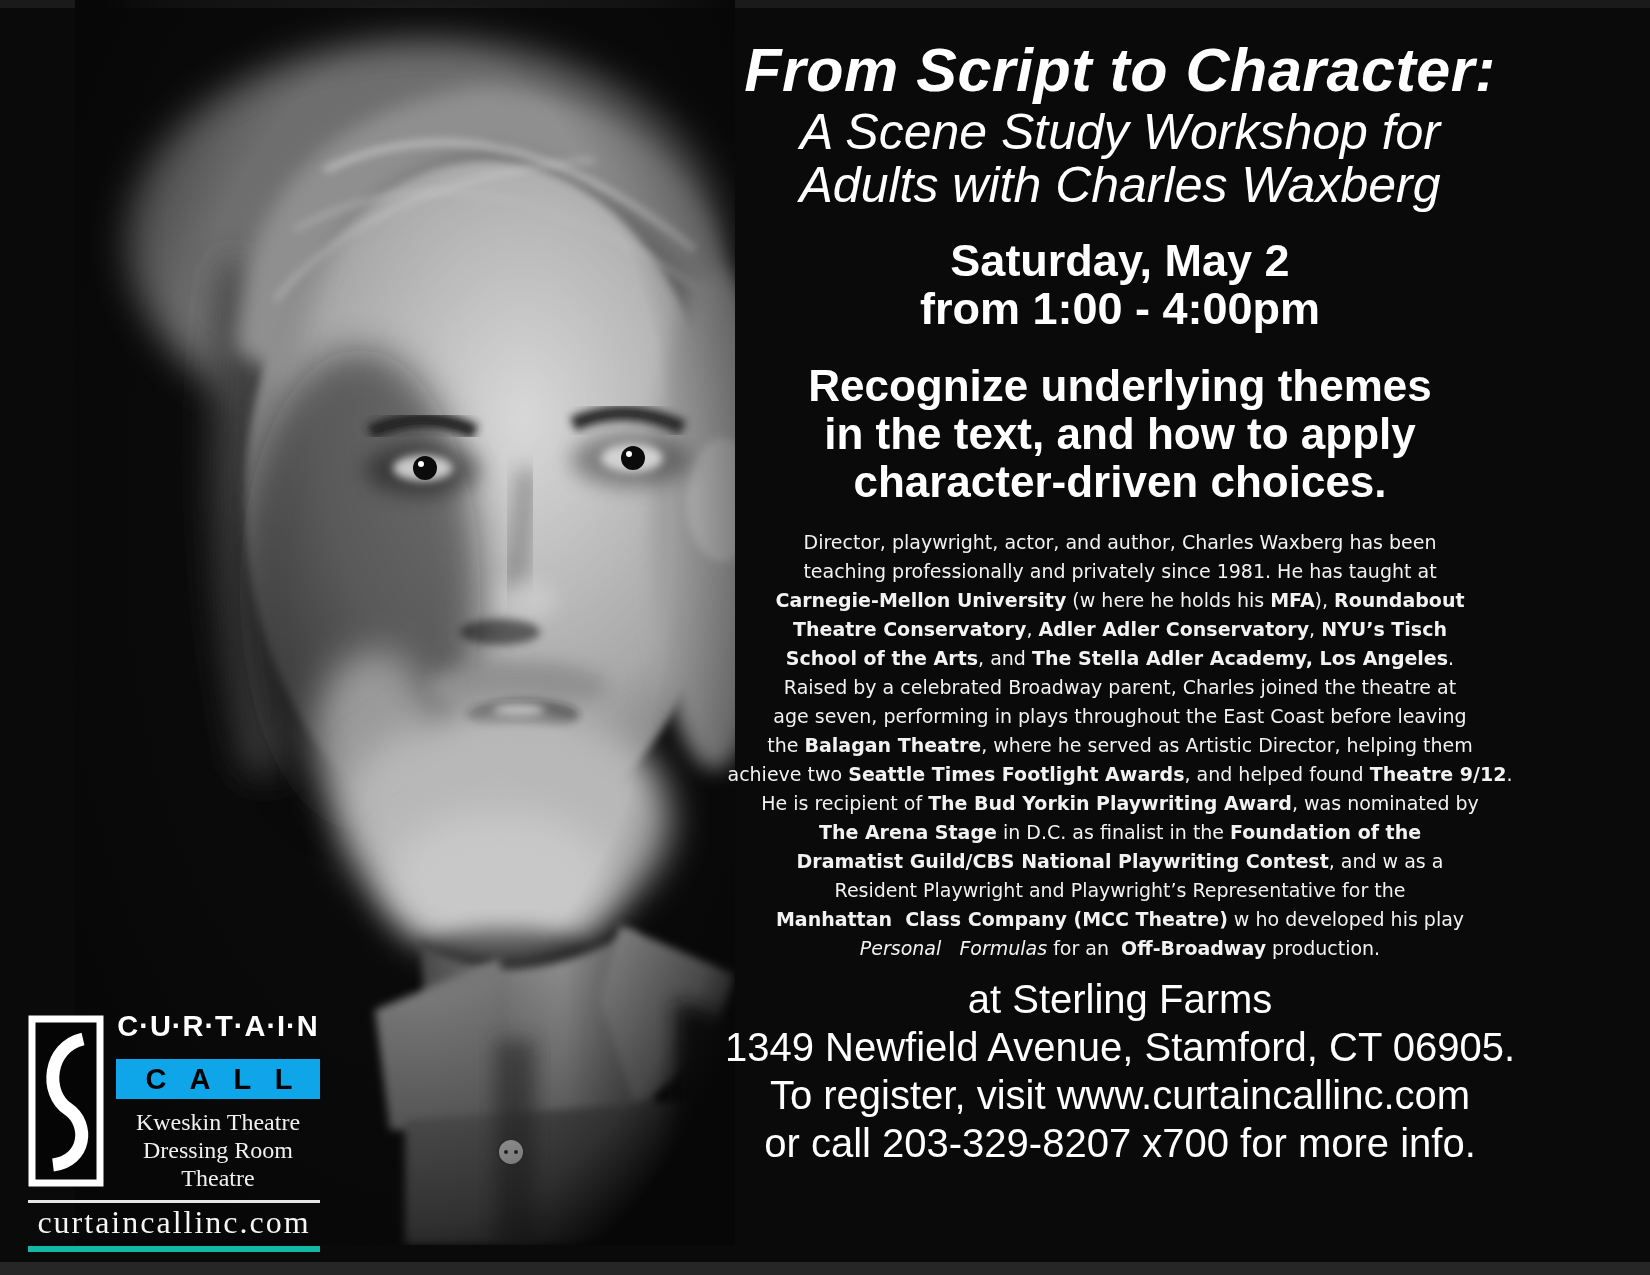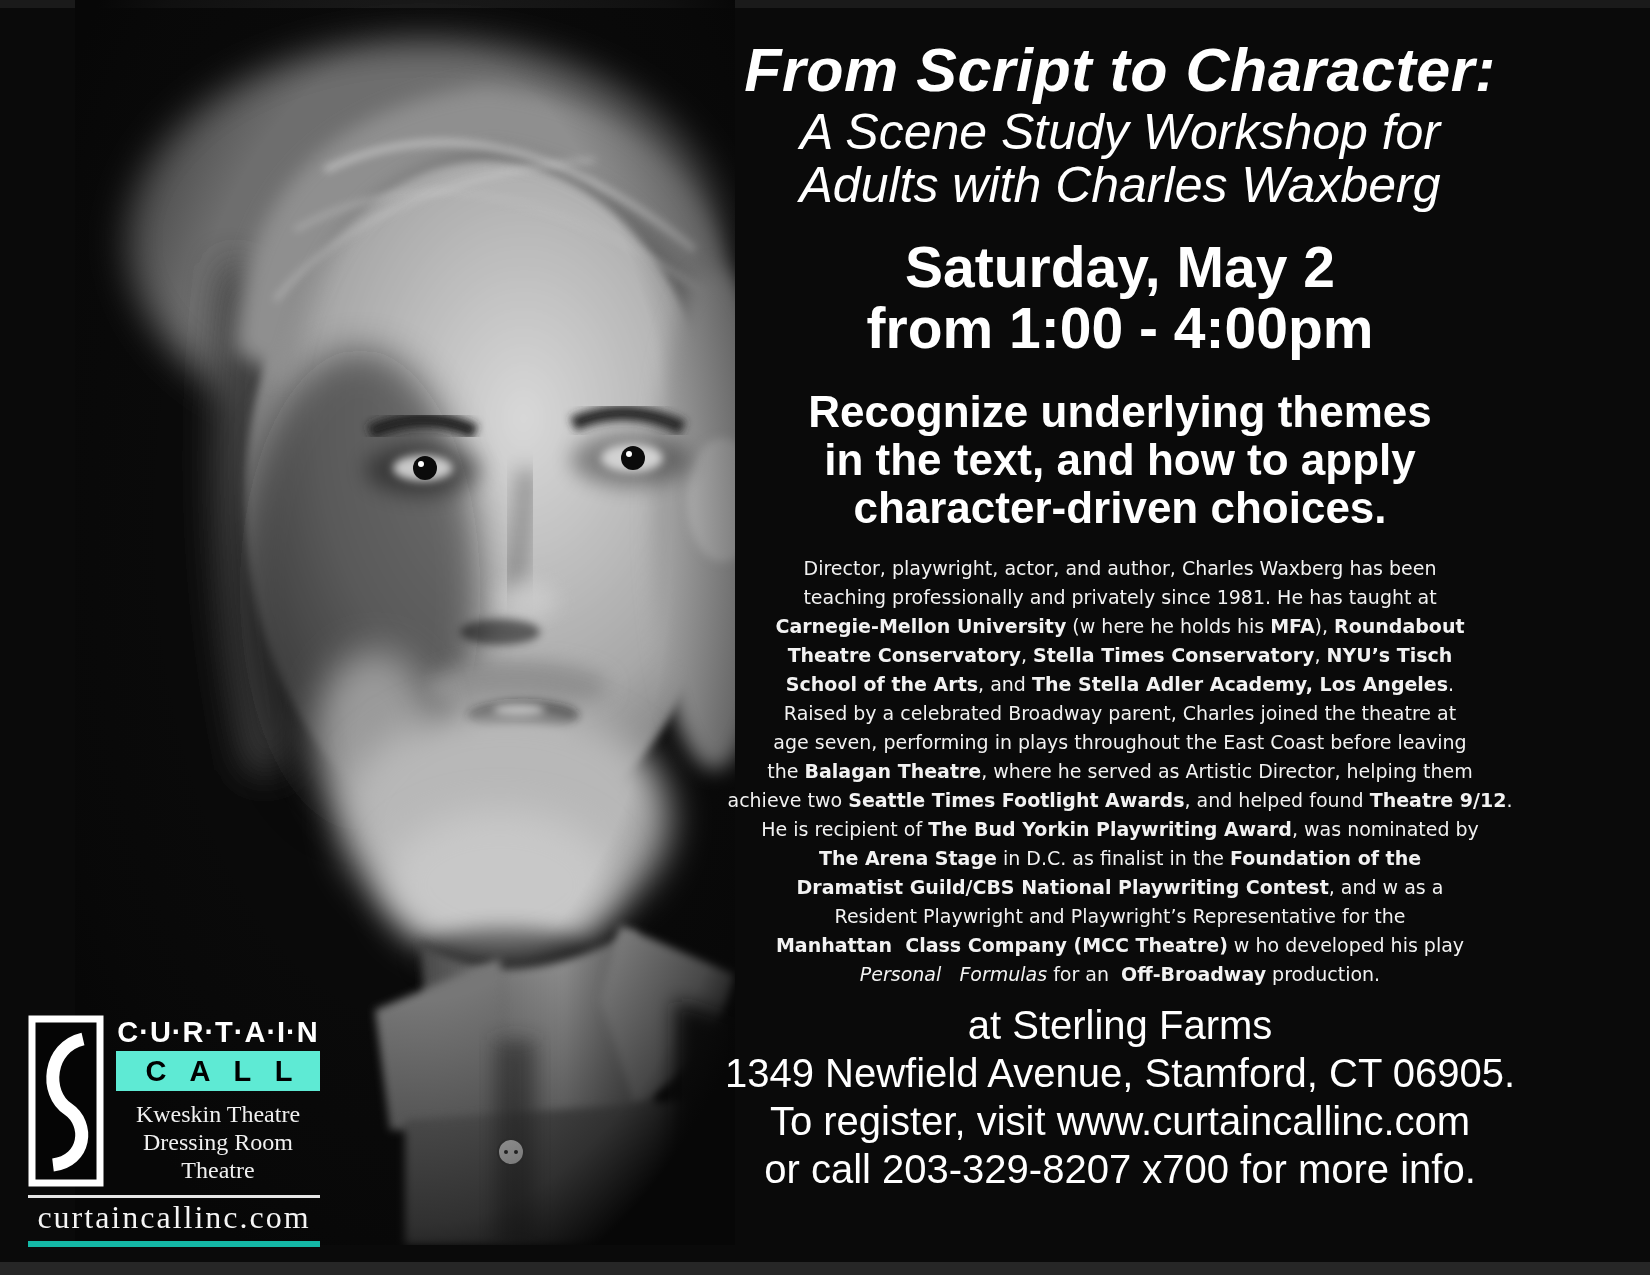--- a/index.html
+++ b/index.html
@@ -13,43 +13,43 @@
 
   .photo{position:absolute;left:75px;top:0;width:660px;height:1245px;}
 
   .right-col{position:absolute;left:645px;top:8px;width:950px;text-align:center;}
 
   .title{
     margin:30px 0 0 0;font-size:61px;font-weight:bold;font-style:italic;
     line-height:1.08;letter-spacing:.5px;color:#fff;
   }
   .subtitle{font-size:50px;font-weight:normal;font-style:italic;line-height:1.07;margin-top:2px;}
-  .date{margin-top:24px;font-size:57px;font-weight:bold;line-height:1.08;}
+  .date{margin-top:24px;font-size:45px;font-weight:bold;line-height:1.08;}
   .tagline{margin-top:28px;font-size:44px;font-weight:bold;line-height:1.09;}
 
   .bio{
     margin-top:22px;font-family:"DejaVu Sans",sans-serif;
     font-size:19px;line-height:29px;color:#f2f2f2;
   }
   .bio-line{white-space:pre;}
   .bio .b{font-weight:bold;}
   .bio .i{font-style:italic;}
 
   .footer{margin-top:12px;font-size:40px;line-height:48px;color:#fff;}
 
   .logo{position:absolute;left:28px;top:1010px;width:292px;color:#f0f0f0;}
   .logo-row{display:flex;align-items:flex-start;}
   .emblem{flex:0 0 auto;margin-top:5px;}
   .logo-text{flex:1;margin-left:12px;text-align:center;}
   .brand-top{
     font-size:29px;font-weight:bold;letter-spacing:1px;color:#fff;
-    margin-top:6px;white-space:nowrap;
+    margin-top:0;white-space:nowrap;
   }
   .brand-bar{
-    margin-top:2px;background:#5eead4;color:#000;height:40px;line-height:40px;
+    margin-top:16px;background:#0ea5e9;color:#000;height:40px;line-height:40px;
     font-size:29px;font-weight:bold;letter-spacing:8px;padding-left:10px;
     white-space:nowrap;overflow:hidden;
   }
   .venue1{margin-top:9px;font-family:"Liberation Serif",serif;font-size:24px;line-height:28px;}
   .venue2{font-family:"Liberation Serif",serif;font-size:24px;line-height:28px;}
   .logo-site{
     margin-top:8px;border-top:3px solid #e6e6e6;border-bottom:6px solid #14b8a6;
     font-family:"Liberation Serif",serif;font-size:32px;letter-spacing:2px;
     text-align:center;padding:1px 0 5px 0;color:#f5f5f5;white-space:nowrap;
   }
@@ -144,21 +144,21 @@
   </div>
   <div class="tagline">
     <div>Recognize underlying themes</div>
     <div>in the text, and how to apply</div>
     <div>character-driven choices.</div>
   </div>
   <div class="bio">
       <div class="bio-line"><span>Director, playwright, actor, and author, Charles Waxberg has been</span></div>
       <div class="bio-line"><span>teaching professionally and privately since 1981. He has taught at</span></div>
       <div class="bio-line"><span class="b">Carnegie-Mellon University</span><span> (w here he holds his </span><span class="b">MFA</span><span>), </span><span class="b">Roundabout</span></div>
-      <div class="bio-line"><span class="b">Theatre Conservatory</span><span>, </span><span class="b">Stella Times Conservatory</span><span>, </span><span class="b">NYU’s Tisch</span></div>
+      <div class="bio-line"><span class="b">Theatre Conservatory</span><span>, </span><span class="b">Adler Adler Conservatory</span><span>, </span><span class="b">NYU’s Tisch</span></div>
       <div class="bio-line"><span class="b">School of the Arts</span><span>, and </span><span class="b">The Stella Adler Academy, Los Angeles</span><span>.</span></div>
       <div class="bio-line"><span>Raised by a celebrated Broadway parent, Charles joined the theatre at</span></div>
       <div class="bio-line"><span>age seven, performing in plays throughout the East Coast before leaving</span></div>
       <div class="bio-line"><span>the </span><span class="b">Balagan Theatre</span><span>, where he served as Artistic Director, helping them</span></div>
       <div class="bio-line"><span>achieve two </span><span class="b">Seattle Times Footlight Awards</span><span>, and helped found </span><span class="b">Theatre 9/12</span><span>.</span></div>
       <div class="bio-line"><span>He is recipient of </span><span class="b">The Bud Yorkin Playwriting Award</span><span>, was nominated by</span></div>
       <div class="bio-line"><span class="b">The Arena Stage</span><span> in D.C. as finalist in the </span><span class="b">Foundation of the</span></div>
       <div class="bio-line"><span class="b">Dramatist Guild/CBS National Playwriting Contest</span><span>, and w as a</span></div>
       <div class="bio-line"><span>Resident Playwright and Playwright’s Representative for the</span></div>
       <div class="bio-line"><span class="b">Manhattan  Class Company (MCC Theatre)</span><span> w ho developed his play</span></div>

